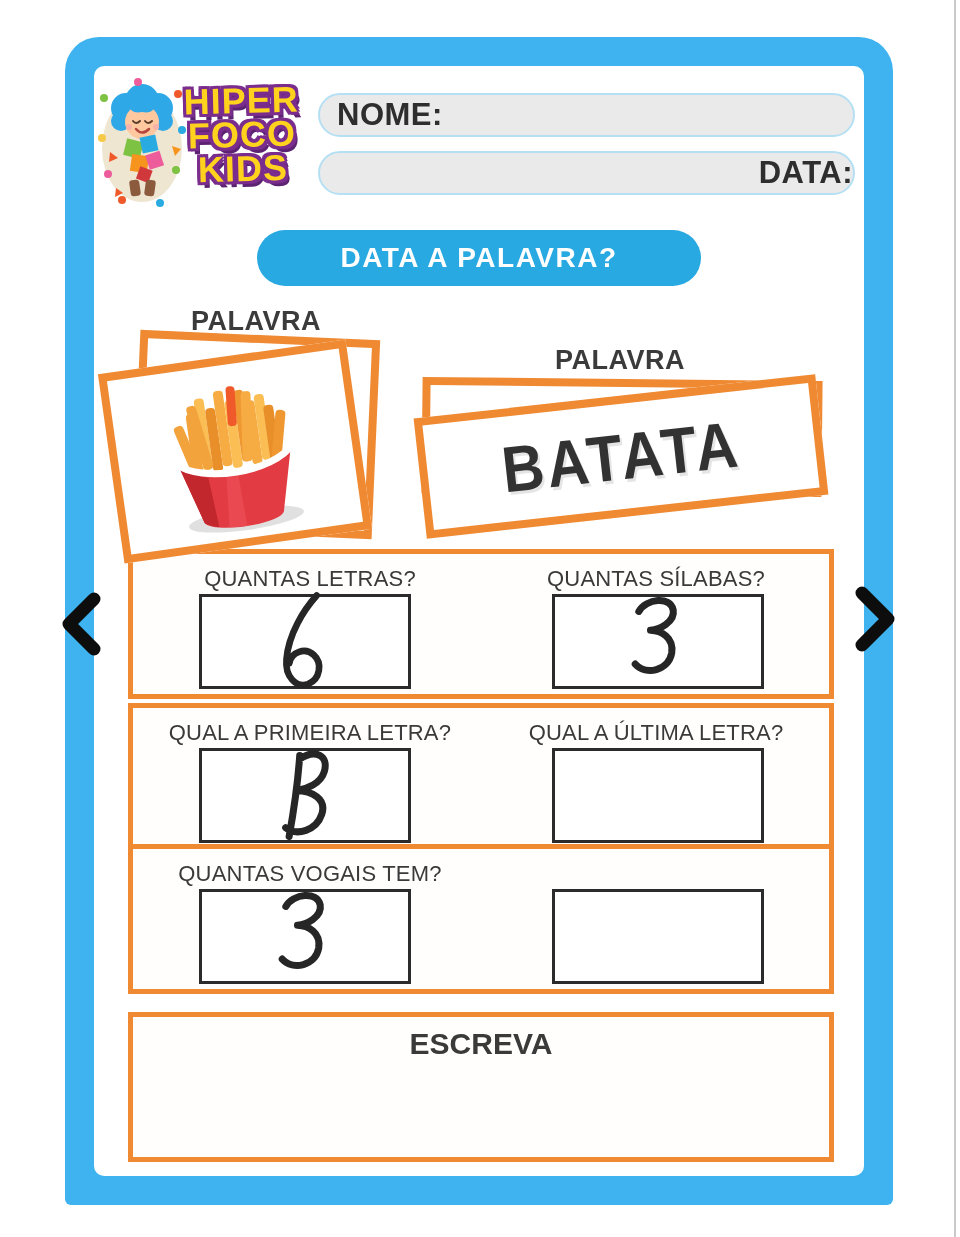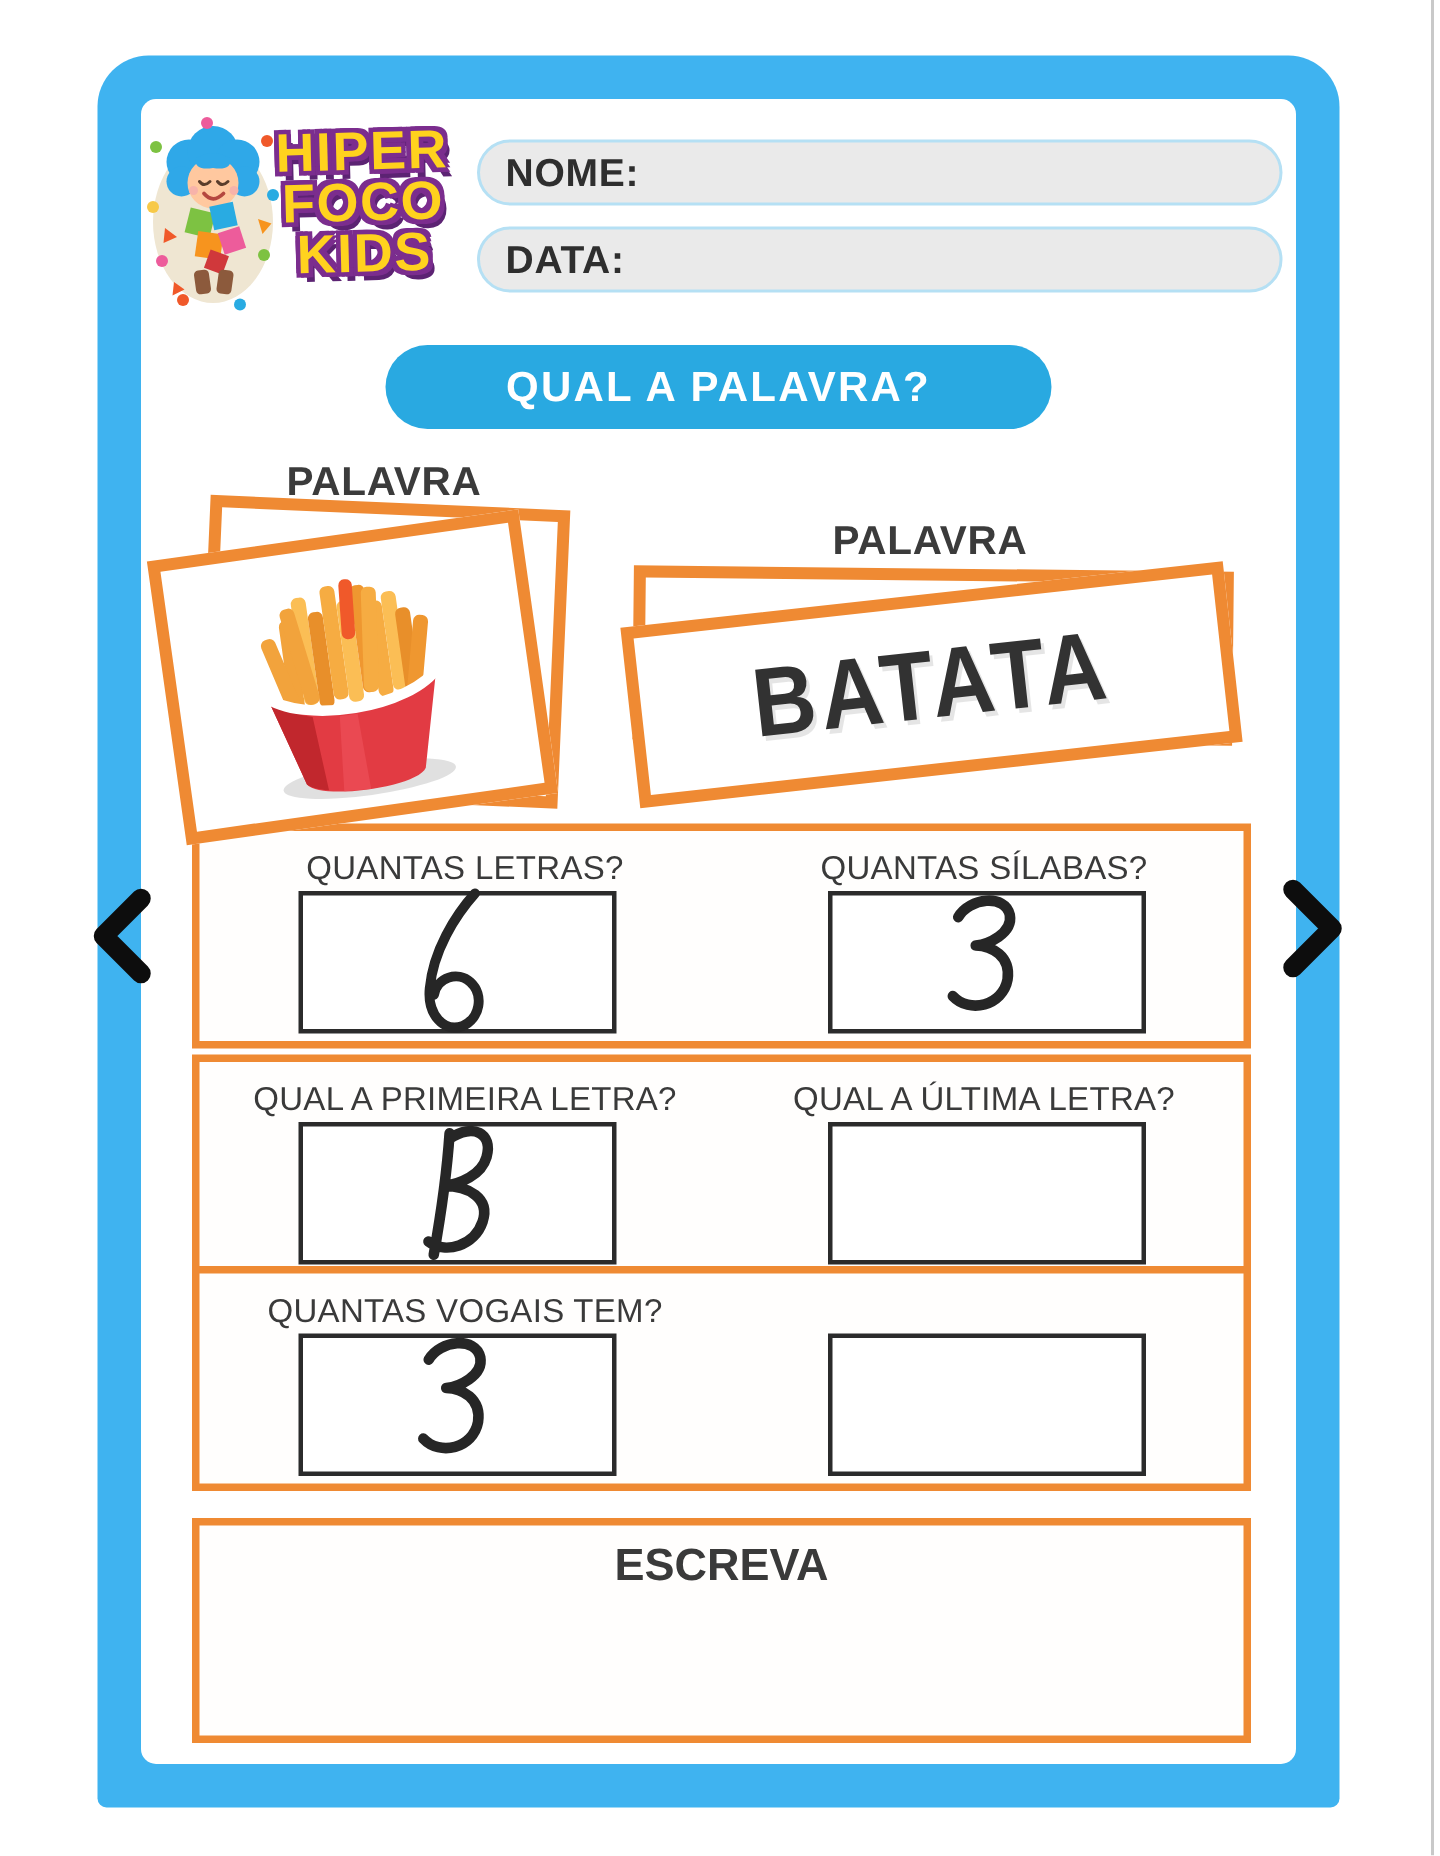--- a/index.html
+++ b/index.html
@@ -32,24 +32,24 @@
     text-shadow: -3px -3px 0 #7B2D8E, 3px -3px 0 #7B2D8E, -3px 3px 0 #7B2D8E,
                   3px 3px 0 #7B2D8E, 0 -3px 0 #7B2D8E, 0 3px 0 #7B2D8E,
                  -3px 0 0 #7B2D8E, 3px 0 0 #7B2D8E, 4px 6px 0 #5C2373;
   }
 
   
   .pill {
     position: absolute; left: 318px; width: 537px; height: 44px;
     background: #EAEAEA; border: 2px solid #B5E0F4; border-radius: 24px;
     display: flex; align-items: center; padding-left: 17px;
-    font-size: 26px; font-weight: 600; color: #2e2e2e; letter-spacing: 0.5px;
+    font-size: 31px; font-weight: 600; color: #2e2e2e; letter-spacing: 0.5px;
   }
   .pill-nome { top: 93px; }
-  .pill-data { top: 151px; }
+  .pill-data { top: 151px; justify-content: flex-end; }
 
   
   .title-btn {
     position: absolute; left: 257px; top: 230px; width: 444px; height: 56px;
     background: #29A9E1; border-radius: 30px; display: flex;
     align-items: center; justify-content: center; color: #ffffff;
     font-size: 28px; font-weight: 800; letter-spacing: 1.5px; z-index: 2;
   }
 
   
@@ -167,21 +167,21 @@
 </div>
 
 <div class="pill pill-nome">
   <span>NOME:</span>
 </div>
 <div class="pill pill-data">
   <span>DATA:</span>
 </div>
 
 <div class="title-btn">
-  <span>QUAL A PALAVRA?</span>
+  <span>DATA A PALAVRA?</span>
 </div>
 
 <div class="sec-label lbl-imagem">PALAVRA</div>
 <div class="card img-back"></div>
 <div class="card img-front">
   <svg width="180" height="168" viewBox="0 0 180 168">
     <ellipse cx="92" cy="152" rx="58" ry="11" fill="#DADADA" opacity="0.85"></ellipse>
     <g>
       <rect x="46" y="40" width="10" height="62" rx="4" fill="#F2A33C"></rect>
       <rect x="56" y="26" width="10" height="72" rx="4" fill="#FBBE55"></rect>

